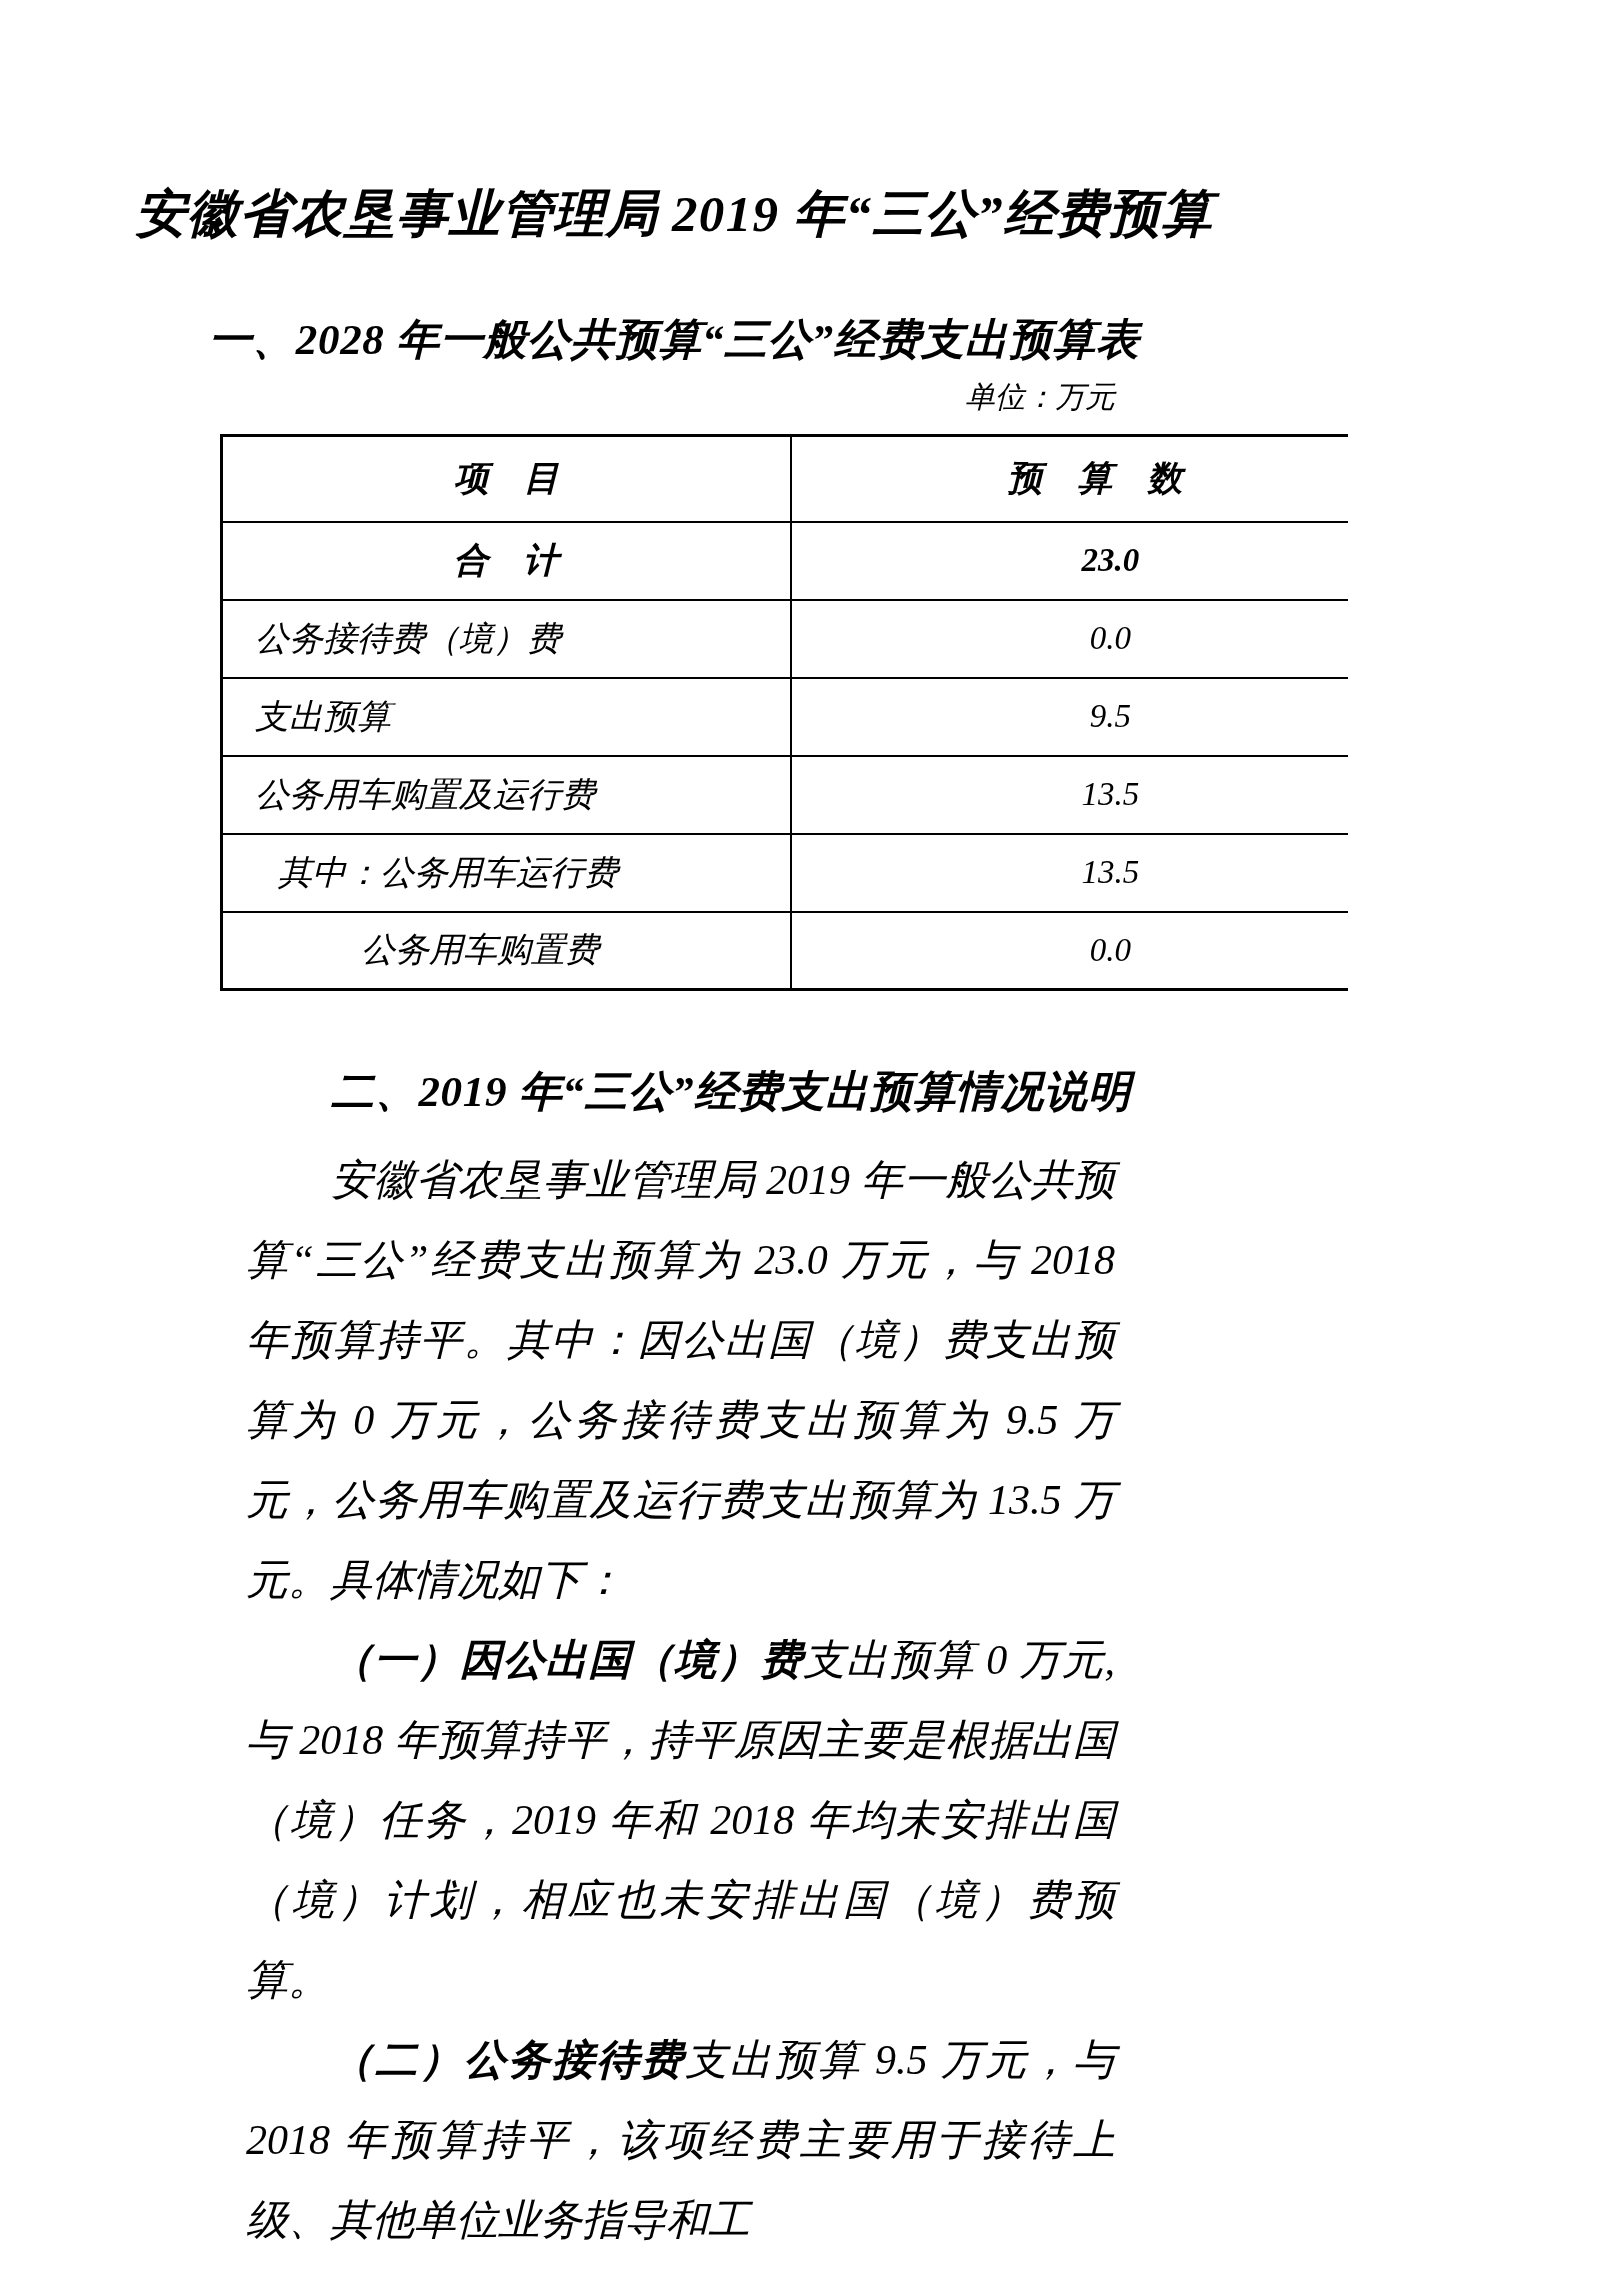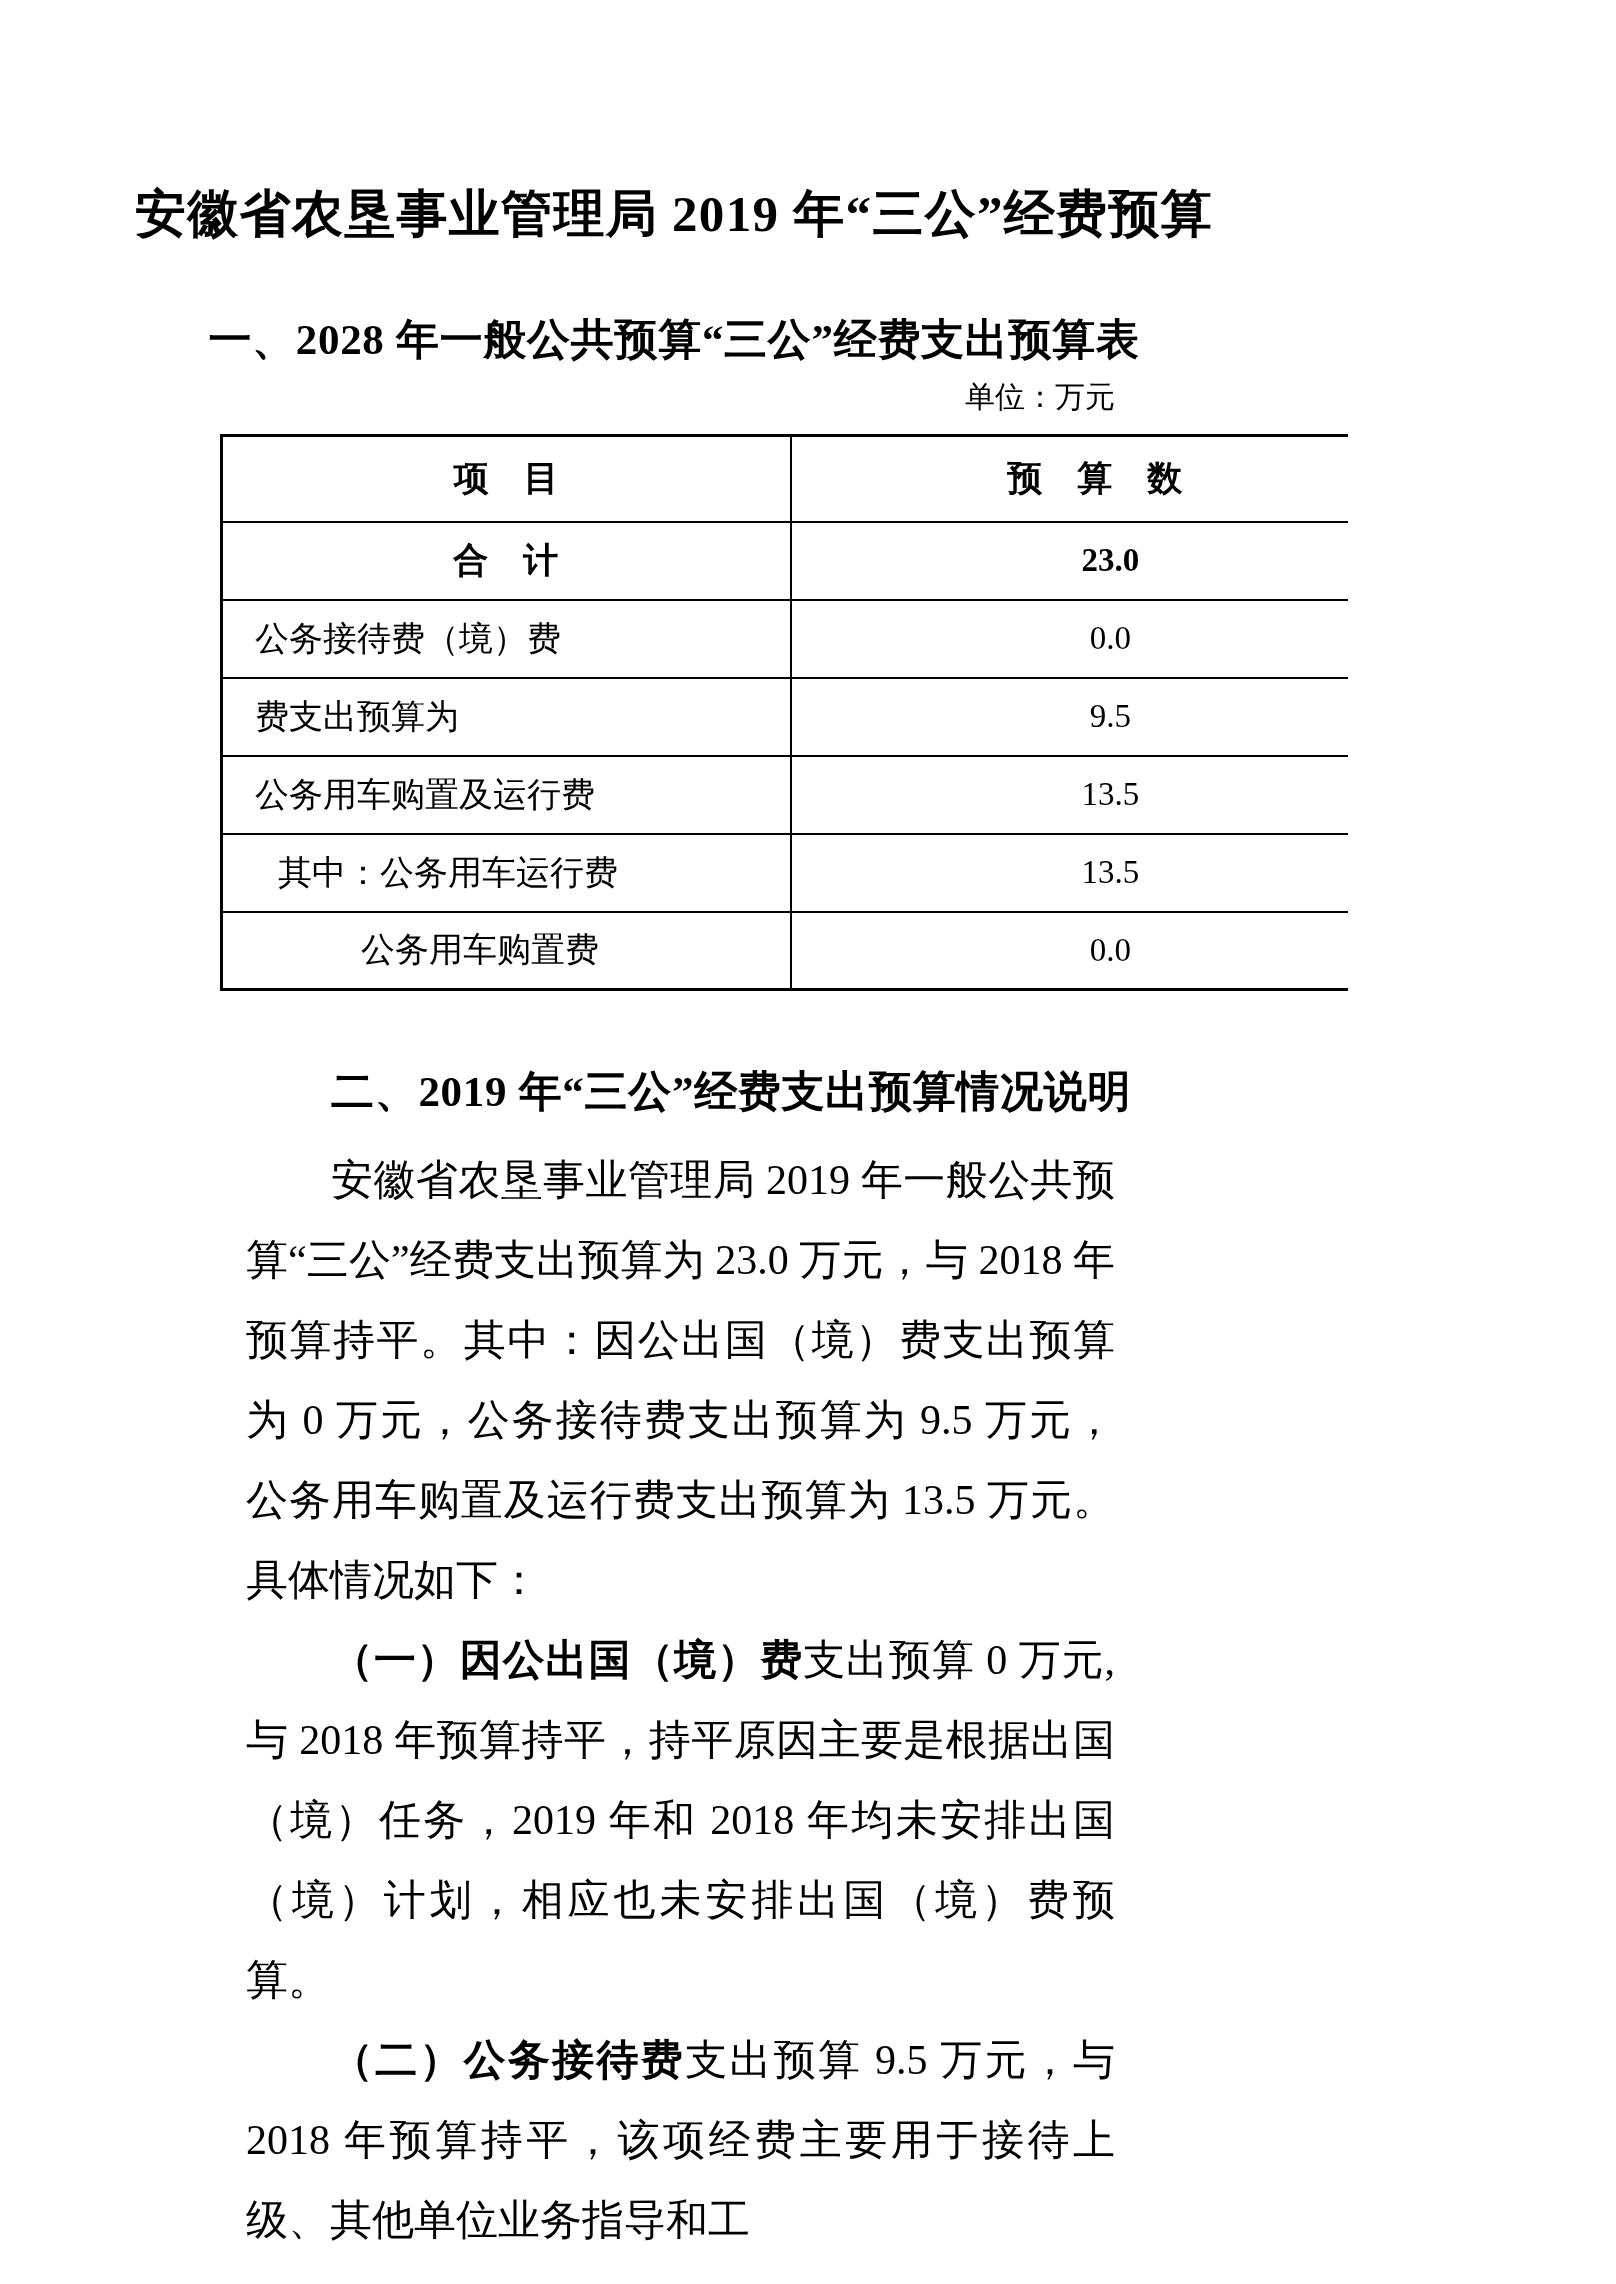--- a/index.html
+++ b/index.html
@@ -9,20 +9,21 @@
   }
   .page {
     position: relative;
     width: 1348px;
     height: 2284px;
     background: #ffffff;
     color: #000000;
     font-family: "Liberation Serif", serif;
     overflow: hidden;
     box-sizing: border-box;
+    font-style: italic;
   }
   .doc-title {
     padding-top: 181px;
     font-size: 51px;
     line-height: 1.3;
     font-weight: bold;
     text-align: center;
     letter-spacing: 1.3px;
   }
   .sec1-heading {
@@ -131,21 +132,21 @@
       </tr>
       <tr>
         <td class="lbl center">合　计</td>
         <td class="val bold">23.0</td>
       </tr>
       <tr>
         <td class="lbl">公务接待费（境）费</td>
         <td class="val">0.0</td>
       </tr>
       <tr>
-        <td class="lbl">费支出预算为</td>
+        <td class="lbl">支出预算</td>
         <td class="val">9.5</td>
       </tr>
       <tr>
         <td class="lbl">公务用车购置及运行费</td>
         <td class="val">13.5</td>
       </tr>
       <tr>
         <td class="lbl ind2">其中：公务用车运行费</td>
         <td class="val">13.5</td>
       </tr>

